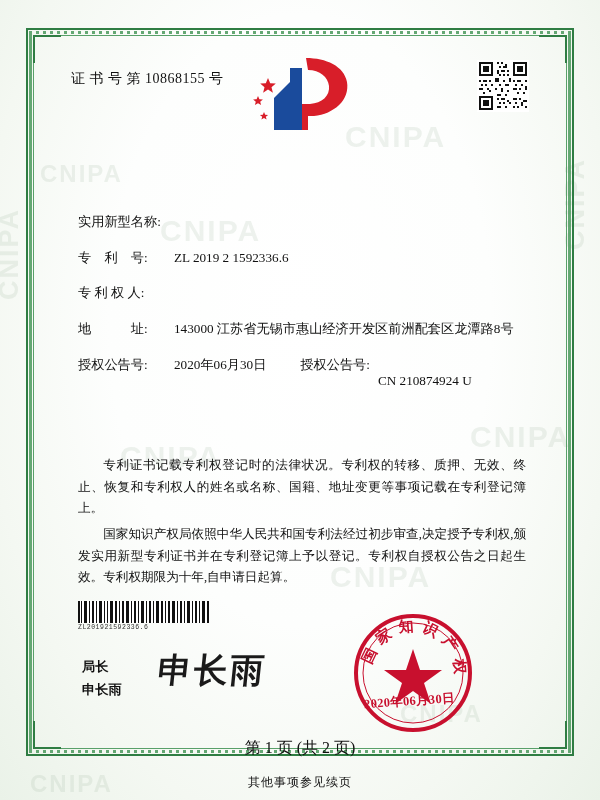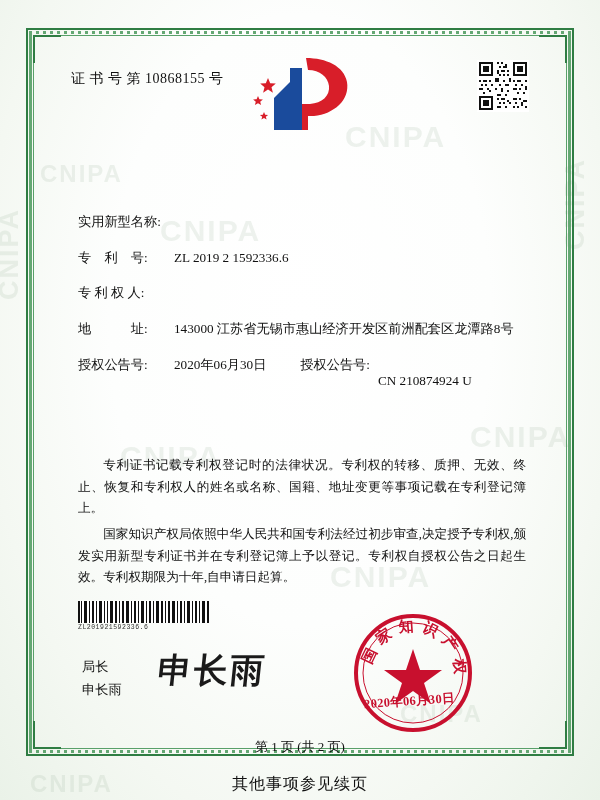--- a/index.html
+++ b/index.html
@@ -174,20 +174,21 @@
     font-family: "Liberation Mono", monospace;
   }
 
   
   .sig-labels {
     position: absolute;
     left: 82px; top: 655px;
     font-size: 13.2px;
     line-height: 1.75;
     color: #111;
+    font-weight: bold;
   }
   .signature {
     position: absolute;
     left: 158px; top: 648px;
     font-size: 34px;
     font-family: "DejaVu Serif", serif;
     color: #1a1a1a;
     letter-spacing: 2px;
     transform: skewX(-6deg);
     font-weight: bold;
@@ -207,28 +208,28 @@
     font-weight: bold;
     letter-spacing: 0.3px;
     transform: rotate(-4deg);
   }
 
   
   .page-no {
     position: absolute;
     left: 0; right: 0; top: 738px;
     text-align: center;
-    font-size: 13px;
+    font-size: 16px;
     color: #111;
   }
   .footer-note {
     position: absolute;
     left: 0; right: 0; top: 774px;
     text-align: center;
-    font-size: 16px;
+    font-size: 12px;
     color: #111;
     letter-spacing: 1px;
   }
 </style>
 </head>
 <body>
 
 <div id="page">
 
   <div class="wm wm1">CNIPA</div>

